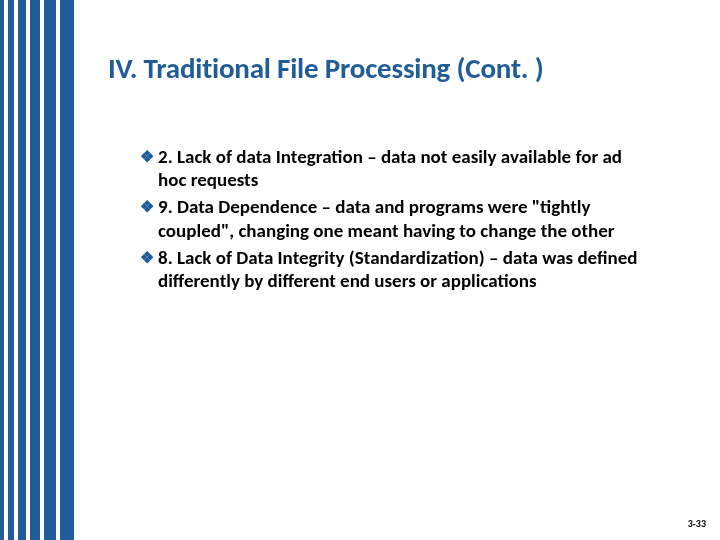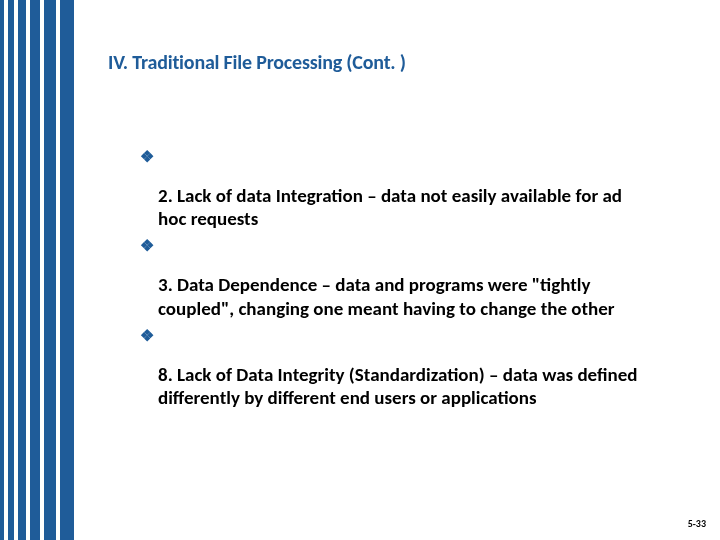--- a/index.html
+++ b/index.html
@@ -27,21 +27,21 @@
   }
   .side-stripes .bar {
     height: 540px;
   }
   .title {
     position: absolute;
     left: 108px;
     top: 50px;
     width: 580px;
     color: #1F5C99;
-    font-size: 20px;
+    font-size: 29px;
     font-weight: 700;
     letter-spacing: -0.2px;
   }
   .body {
     position: absolute;
     left: 140px;
     top: 145px;
     width: 510px;
     color: #000;
     font-size: 19px;
@@ -57,21 +57,20 @@
   .bullet .diamond {
     flex: 0 0 auto;
     width: 14px;
     margin-right: 4px;
     color: #1F5C99;
     font-size: 16px;
     line-height: 23px;
   }
   .bullet .text {
     flex: 1 1 auto;
-    margin-top: 39px;
   }
   .pagenum {
     position: absolute;
     right: 14px;
     bottom: 10px;
     font-size: 10px;
     font-weight: 700;
     color: #000;
   }
 </style>
@@ -91,23 +90,23 @@
 
   <div class="title">IV. Traditional File Processing (Cont. )</div>
 
   <div class="body">
       <div class="bullet">
         <div class="diamond">❖</div>
         <div class="text">2. Lack of data Integration – data not easily available for ad hoc requests</div>
       </div>
       <div class="bullet">
         <div class="diamond">❖</div>
-        <div class="text">3. Data Dependence – data and programs were "tightly coupled", changing one meant having to change the other</div>
+        <div class="text">9. Data Dependence – data and programs were "tightly coupled", changing one meant having to change the other</div>
       </div>
       <div class="bullet">
         <div class="diamond">❖</div>
         <div class="text">8. Lack of Data Integrity (Standardization) – data was defined differently by different end users or applications</div>
       </div>
     </div>
 
-  <div class="pagenum">5-33</div>
+  <div class="pagenum">3-33</div>
 
 </div>
 
 </body></html>

